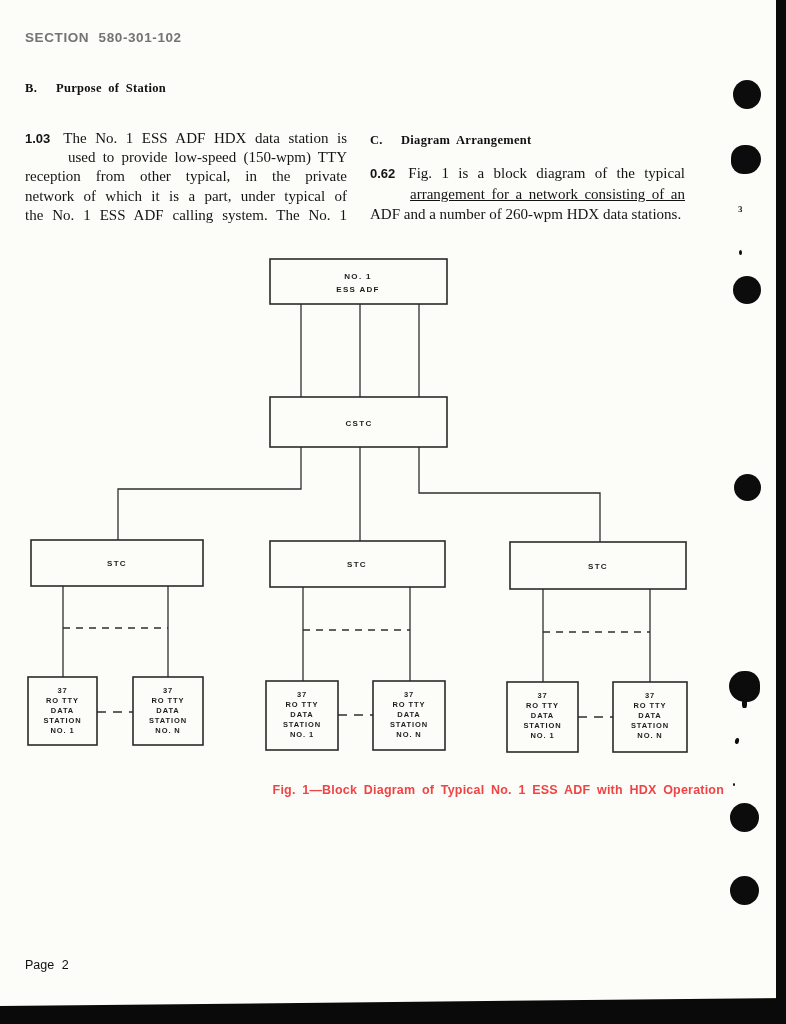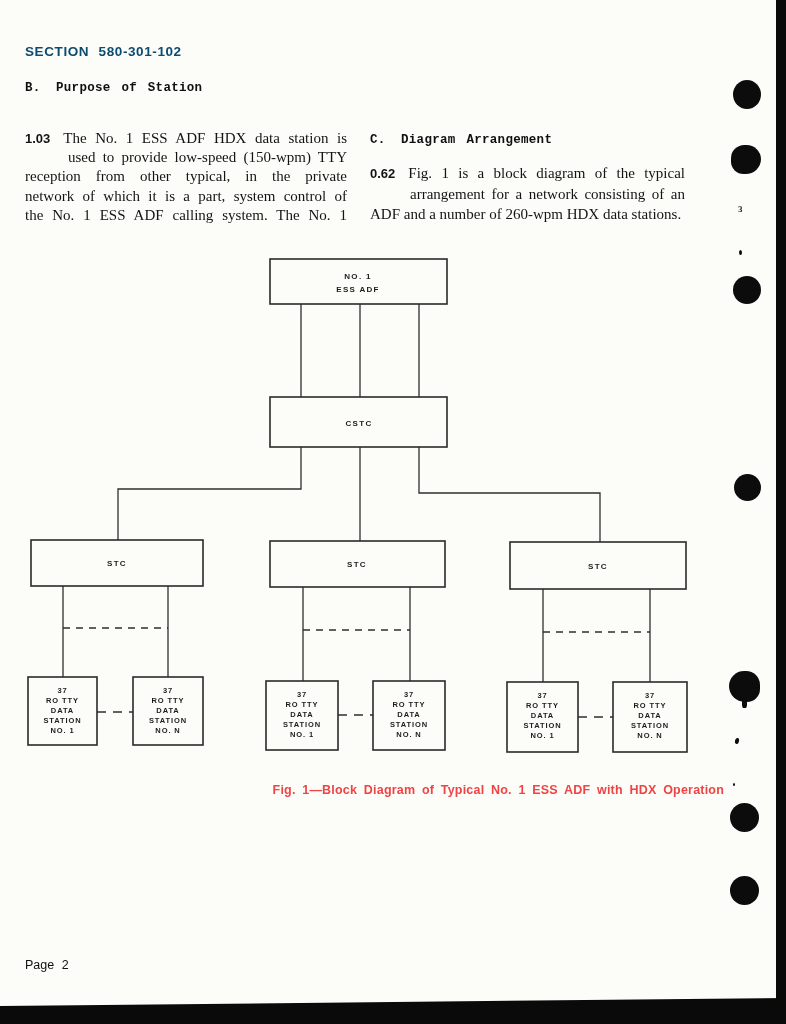--- a/index.html
+++ b/index.html
@@ -3,47 +3,47 @@
 <meta charset="utf-8">
 <style>
   html,body { margin:0; padding:0; background:#d9d9d6; }
   .page {
     position:relative; width:786px; height:1024px; margin:0 auto;
     background:#fcfcf9; overflow:hidden;
     font-family:"Liberation Serif", serif; color:#161616;
   }
 
   .section-header {
-    position:absolute; left:25px; top:44px;
-    font-family:"Liberation Sans", sans-serif; font-weight:bold;
-    font-size:13.5px; letter-spacing:.6px; word-spacing:5px; color:#0c4a6e;
+    position:absolute; left:25px; top:30px;
+    font-family:"Liberation Sans", sans-serif; font-weight:bold;
+    font-size:13.5px; letter-spacing:.6px; word-spacing:5px; color:#737373;
   }
 
   .col-heading {
-    position:absolute; font-family:Liberation Mono, monospace;
+    position:absolute; font-family:Liberation Serif, serif;
     font-weight:bold; font-size:12.5px; letter-spacing:.3px; color:#101010;
     word-spacing:3px;
   }
   .col-heading .hletter { display:inline-block; width:31px; }
   .heading-b { left:25px; top:81px; }
   .heading-c { left:370px; top:133px; }
 
   .textblock { position:absolute; }
   .tb-left-para  { left:25px;  top:129px; width:322px; }
   .tb-right-carry{ left:370px; top:84px;  width:315px; }
   .tb-right-para { left:370px; top:163px; width:315px; }
 
   .pline {
     font-size:15px; line-height:19.2px; color:#141414;
     text-align:justify; text-align-last:justify; white-space:normal;
   }
   .tb-right-carry .pline, .tb-right-para .pline { line-height:20px; }
   .pline.lastline { text-align-last:left; }
   .ind-a { padding-left:43px; }
-  .ind-b { padding-left:40px; }
+  .ind-b { padding-left:40px;text-decoration:underline; }
   .pnum { font-family:"Liberation Sans", sans-serif; font-weight:bold; font-size:13px; }
   .numsp { display:inline-block; width:13px; }
 
   svg.diagram { position:absolute; left:0; top:0; width:786px; height:1024px; }
   .dline  { stroke:#2e2e2e; stroke-width:1.3; fill:none; }
   .dbox   { stroke:#2a2a2a; stroke-width:1.6; fill:#fcfcf9; }
   .dlabel {
     font-family:"Liberation Sans", sans-serif; font-weight:bold;
     font-size:8px; letter-spacing:1.3px; fill:#1c1c1c; text-anchor:middle;
   }
@@ -93,21 +93,21 @@
   <div class="section-header">SECTION 580-301-102</div>
 
   <div class="col-heading heading-b">
     <span class="hletter">B.</span><span>Purpose of Station</span>
   </div>
 
   <div class="textblock tb-left-para">
     <div class="pline"><span class="pnum">1.03</span><span class="numsp"></span><span>The No. 1 ESS ADF HDX data station is</span></div>
     <div class="pline ind-a">used to provide low-speed (150-wpm) TTY</div>
     <div class="pline">reception from other typical, in the private</div>
-    <div class="pline">network of which it is a part, system control of</div>
+    <div class="pline">network of which it is a part, under typical of</div>
     <div class="pline">the No. 1 ESS ADF calling system.  The No. 1</div>
   </div>
 
 
   <div class="col-heading heading-c">
     <span class="hletter">C.</span><span>Diagram Arrangement</span>
   </div>
 
   <div class="textblock tb-right-para">
     <div class="pline"><span class="pnum">0.62</span><span class="numsp"></span><span>Fig. 1 is a block diagram of the typical</span></div>

